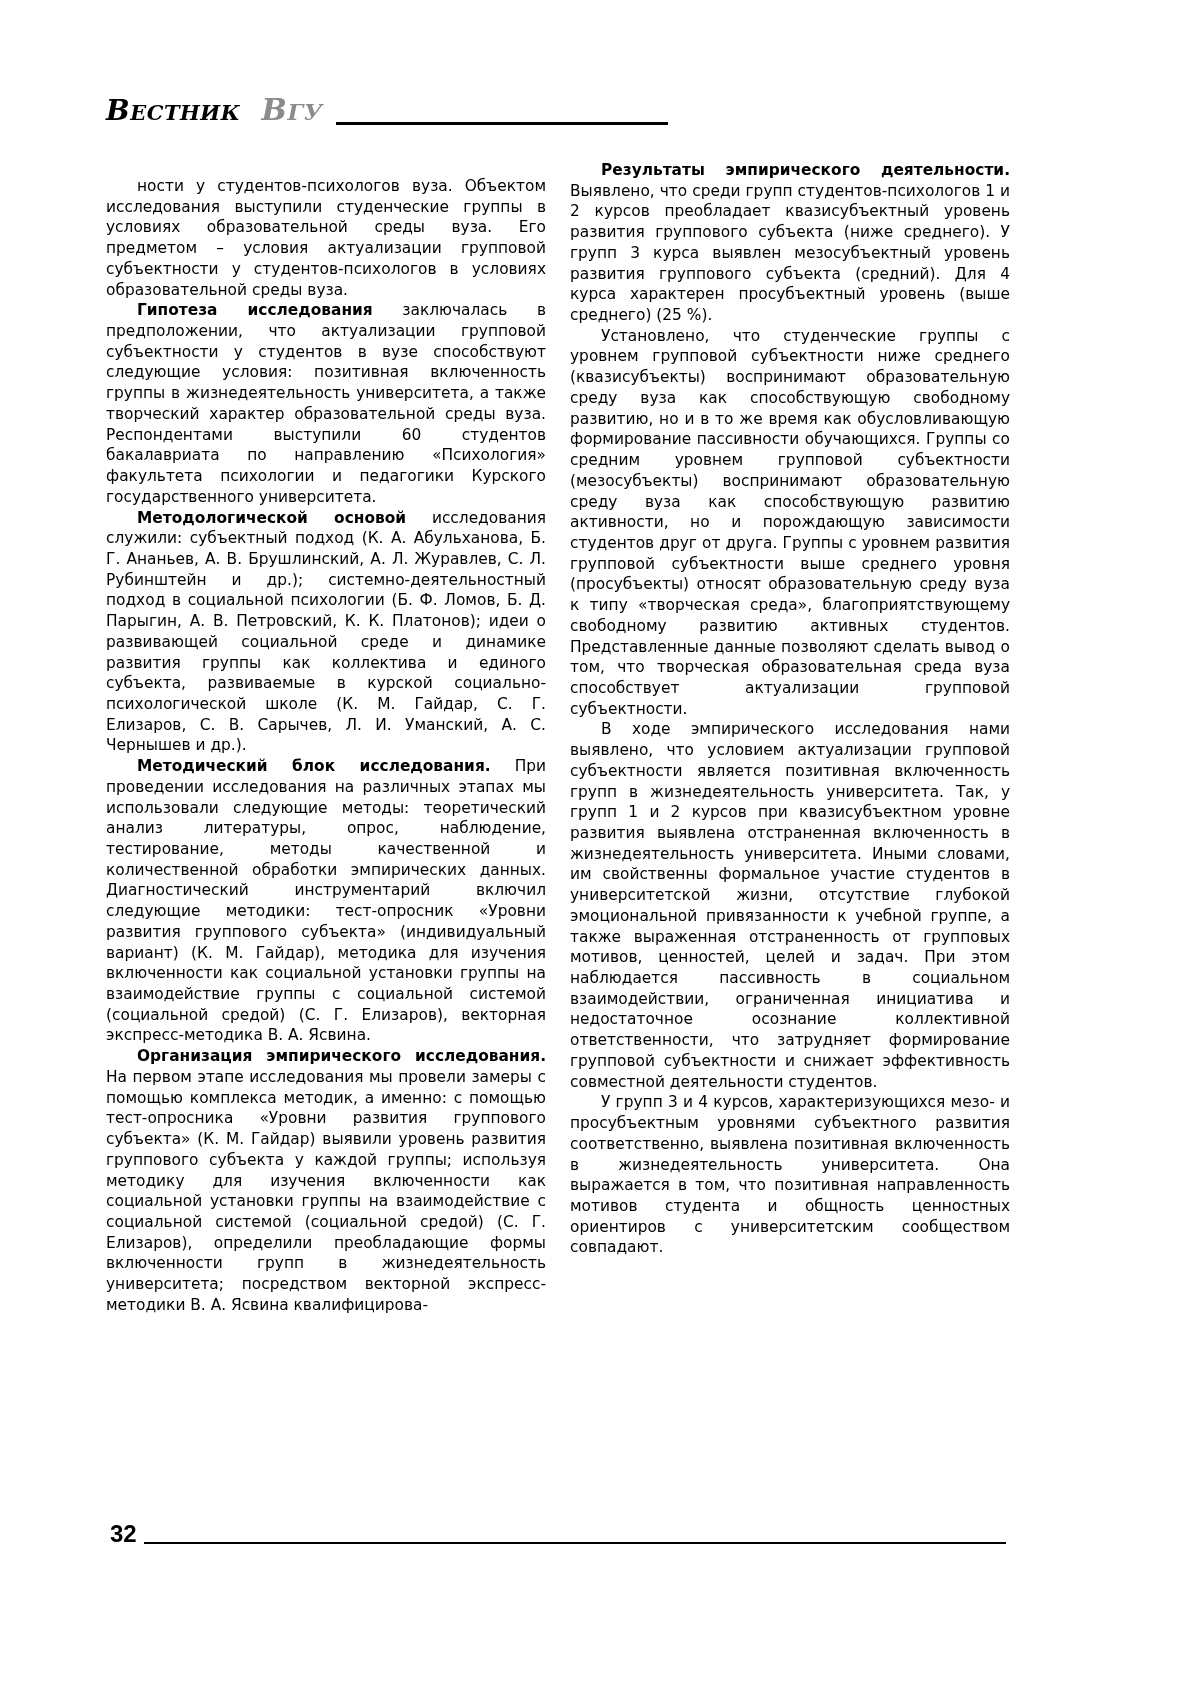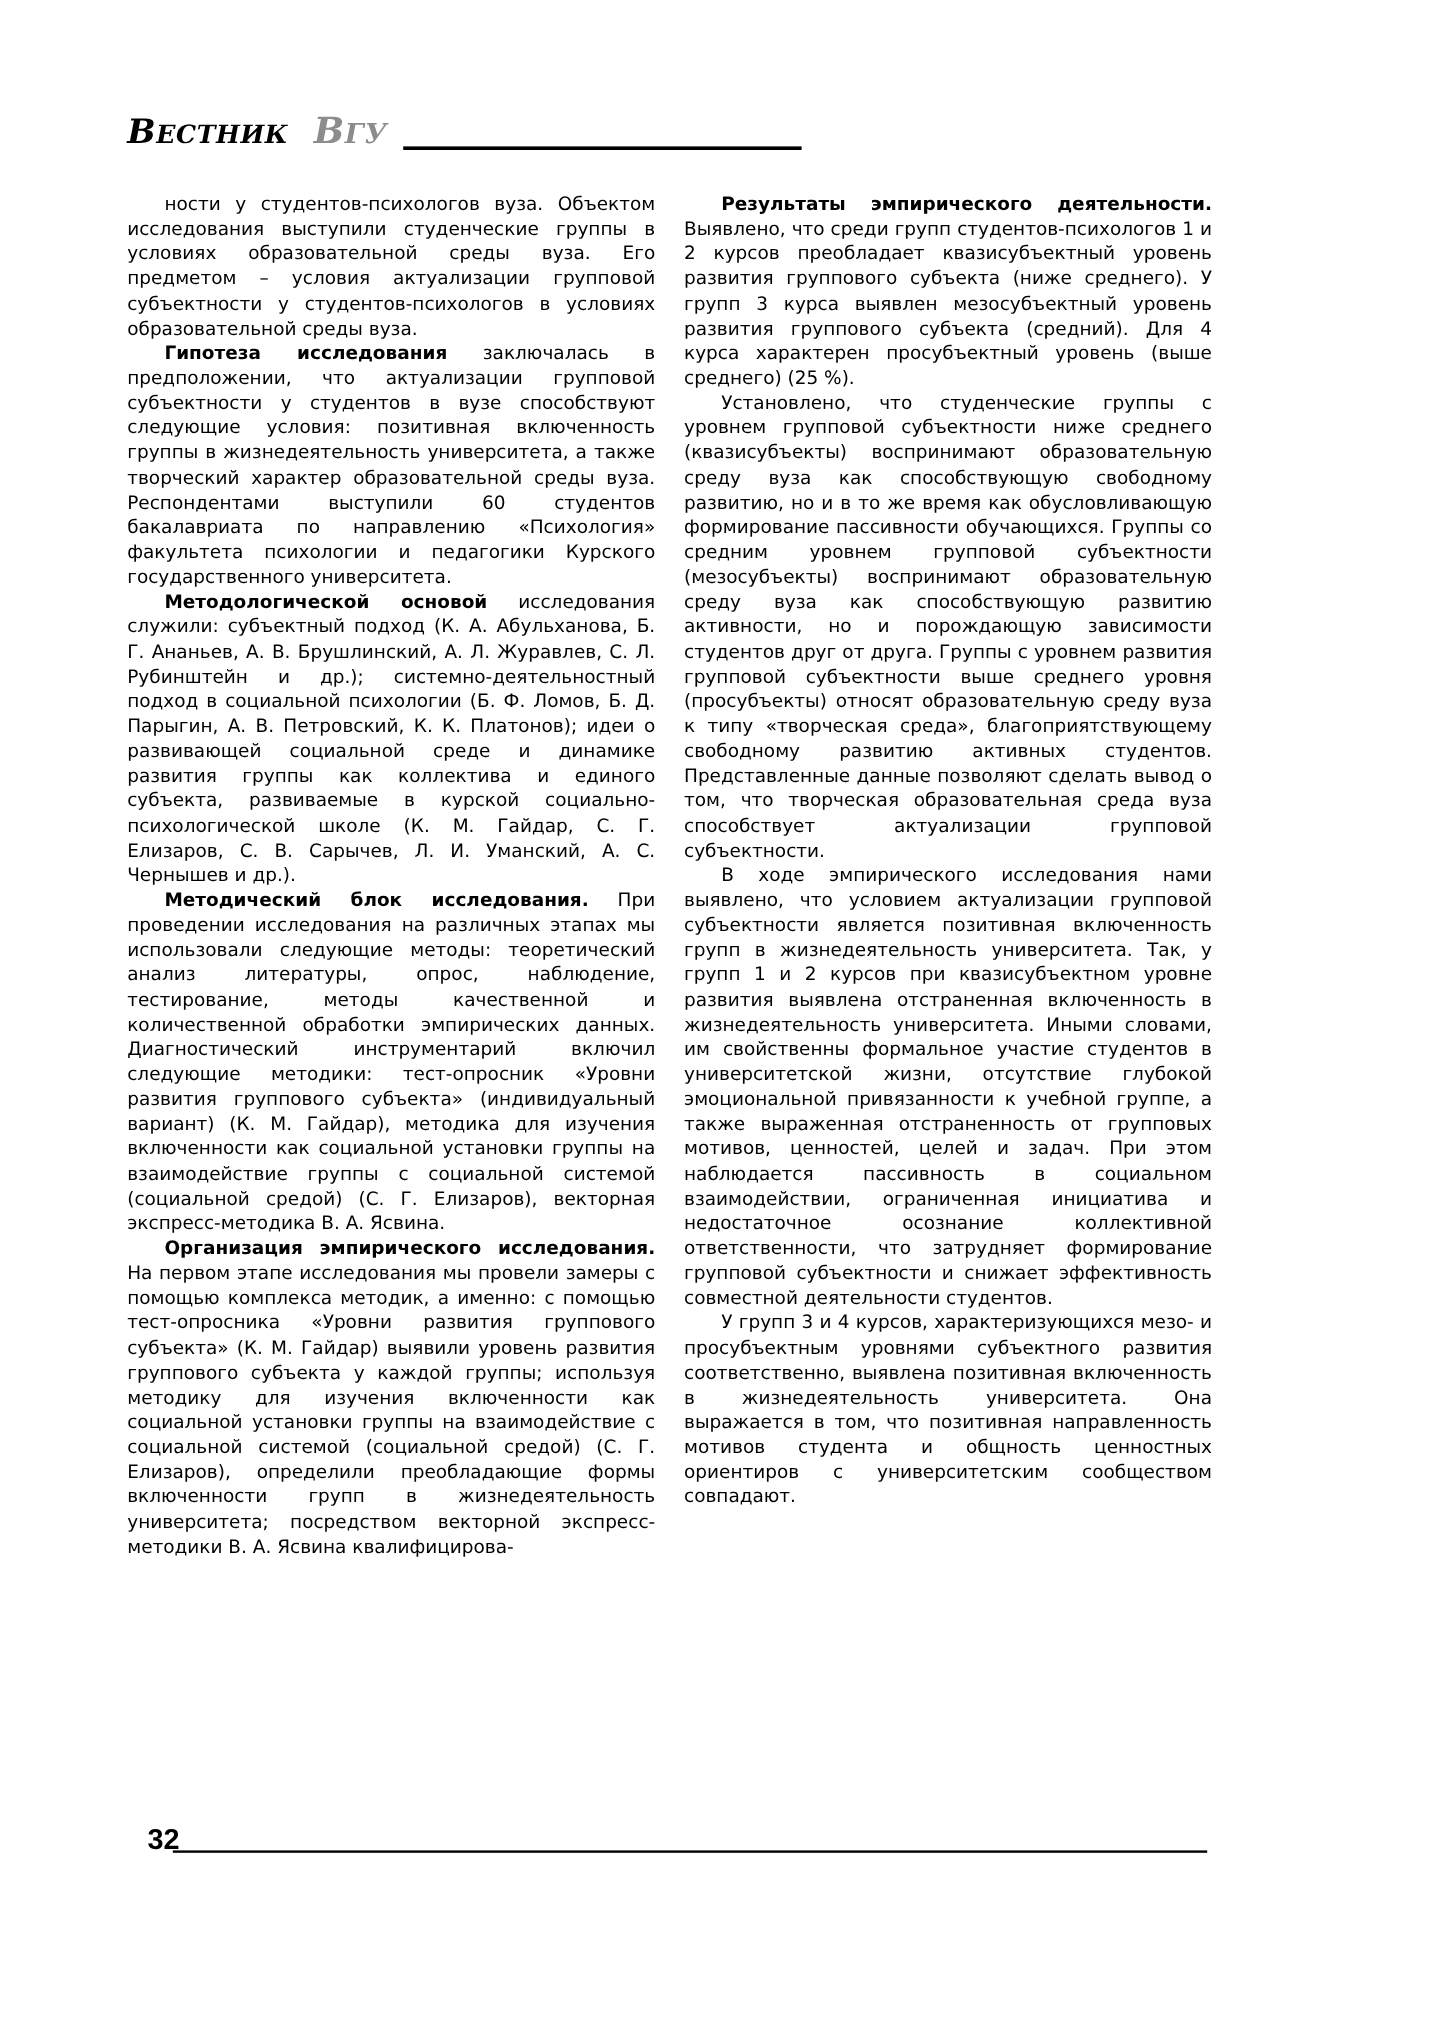--- a/index.html
+++ b/index.html
@@ -77,21 +77,21 @@
     position: absolute;
     top: 160px;
     width: 440px;
     font-family: "DejaVu Sans", sans-serif;
     font-size: 15.4px;
     line-height: 1.345;
     text-align: justify;
     text-justify: inter-word;
     hyphens: manual;
   }
-  .col-left { left: 106px; }
+  .col-left { left: 106px; margin-top: 16px; }
   .col-right { left: 570px; }
 
   .col p {
     margin: 0;
     text-indent: 31px;
   }
   .col p.noindent {
     text-indent: 0;
   }
   b { font-weight: bold; }
@@ -99,21 +99,21 @@
   
   .footer {
     position: absolute;
     left: 106px;
     top: 1520px;
     width: 900px;
     height: 40px;
   }
   .page-number {
     position: absolute;
-    left: 17px;
+    left: 4px;
     top: 0;
     font-family: "Liberation Sans", sans-serif;
     font-weight: bold;
     font-size: 24px;
   }
   .footer-rule {
     position: absolute;
     left: 38px;
     top: 22px;
     width: 862px;

